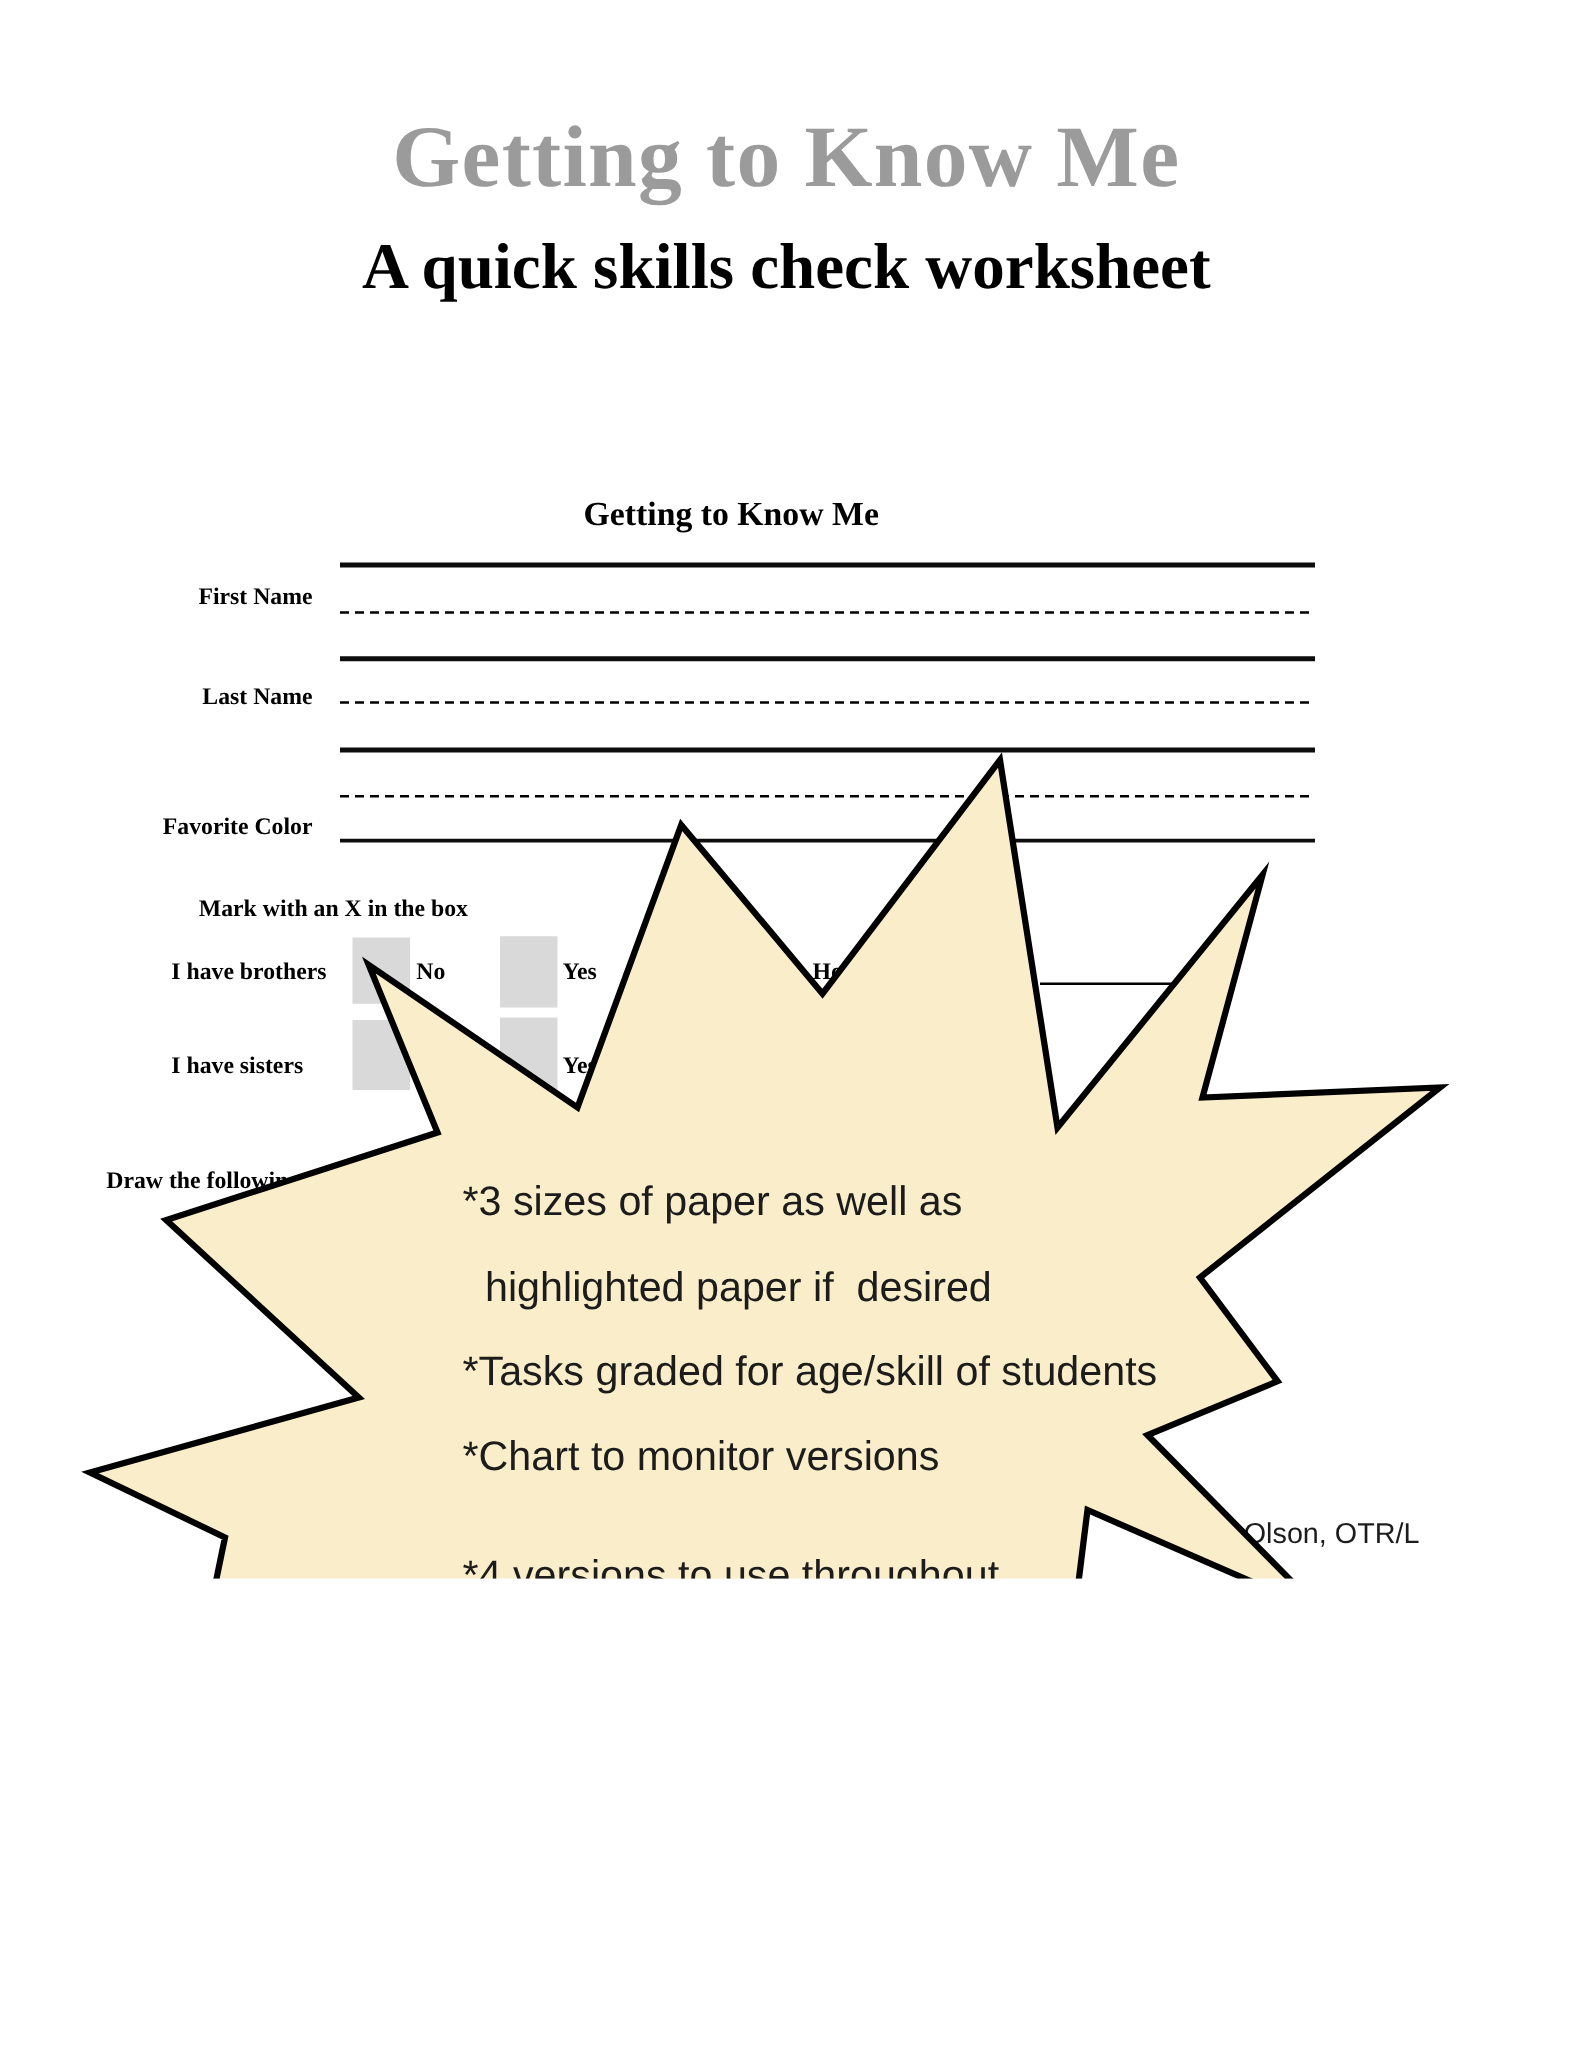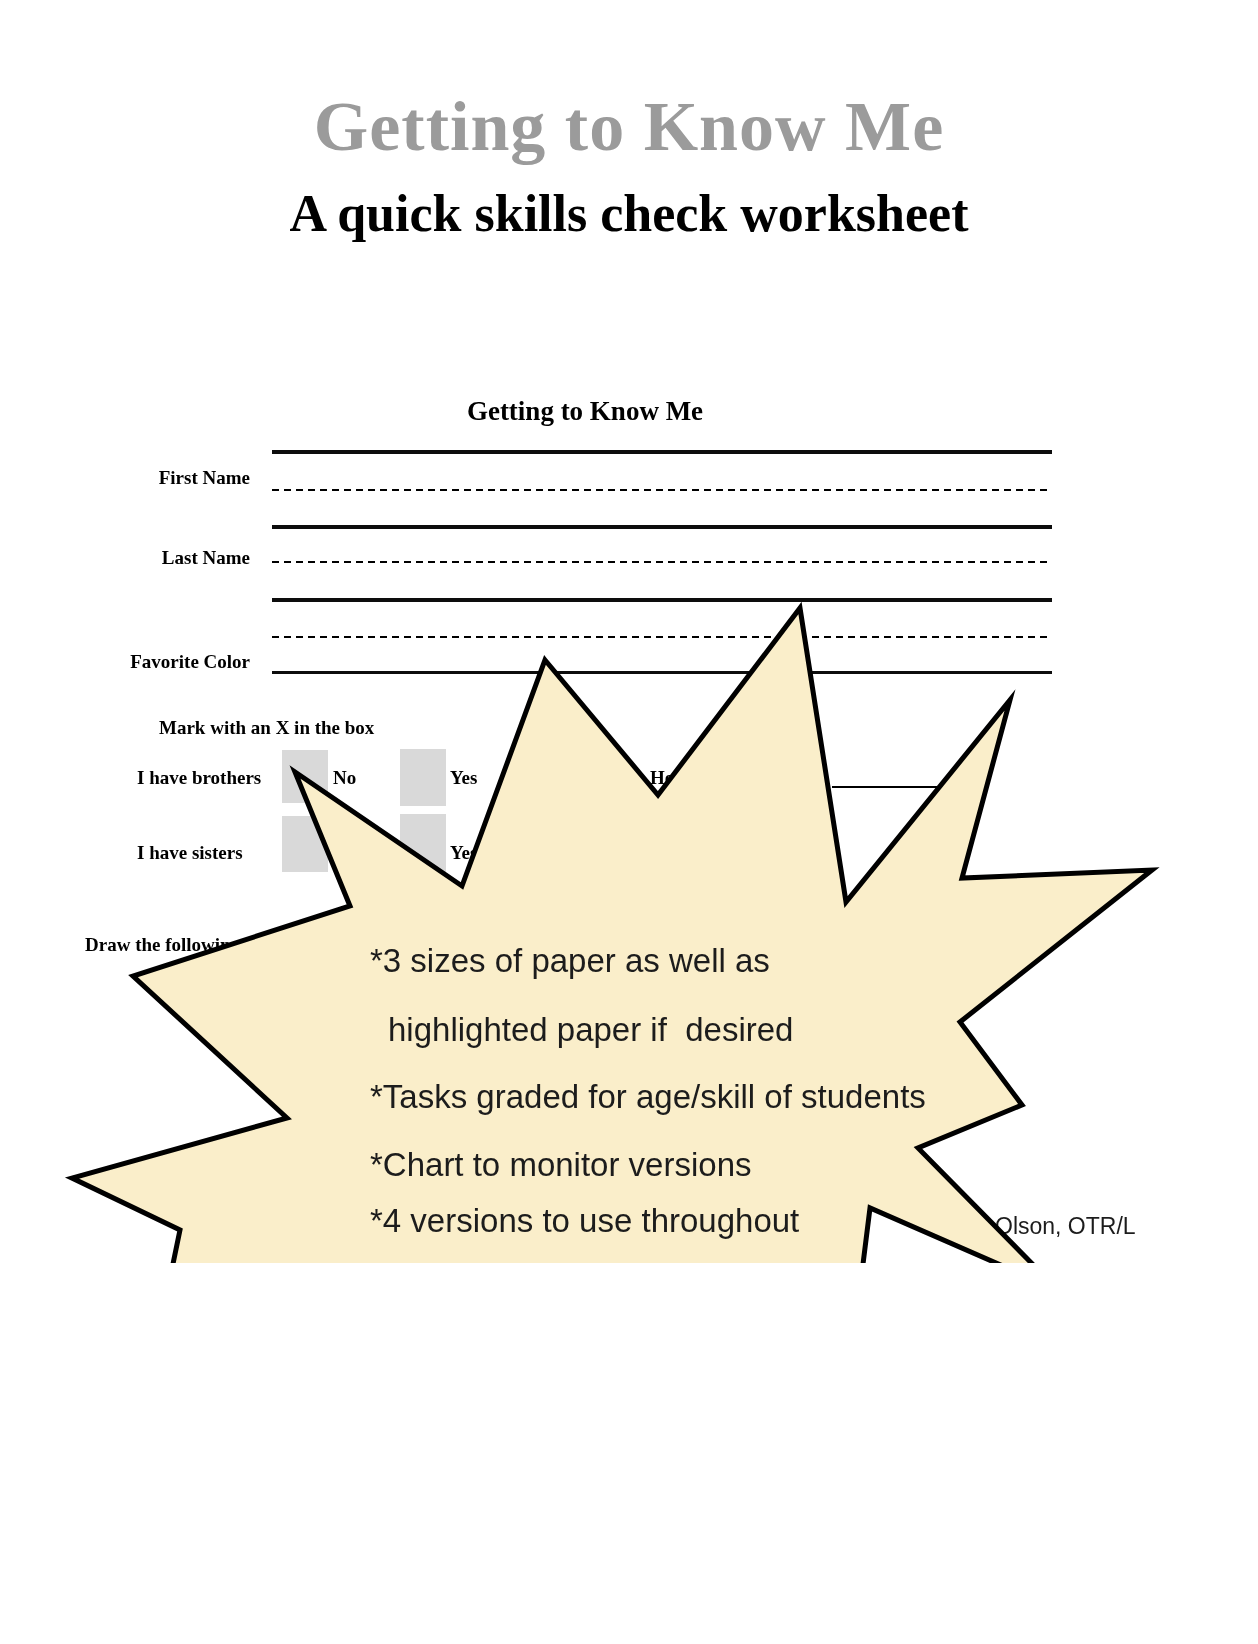--- a/index.html
+++ b/index.html
@@ -77,17 +77,17 @@
   <div class="abs partial-name" style="left:995px;top:1215px;">Olson, OTR/L</div>
 
   <svg class="abs burst-svg" viewBox="0 0 1258 1644">
     <polygon points="545,660 658,795 800,608 846,902 1010,700 962,878 1152,870 960,1022 1022,1105 918,1148 1058,1290 870,1208 850,1368 722,1300 688,1422 596,1360 536,1466 470,1396 336,1540 310,1405 150,1375 180,1230 72,1178 287,1118 133,976 350,906 295,772 462,886" fill="#faeeca" stroke="#000000" stroke-width="5" stroke-linejoin="miter" stroke-miterlimit="12"></polygon>
   </svg>
 
   <div class="abs burst-text" style="left:370px;top:944px;">*3 sizes of paper as well as</div>
   <div class="abs burst-text" style="left:370px;top:1080px;">*Tasks graded for age/skill of students</div>
   <div class="abs burst-text" style="left:388px;top:1013px;">highlighted paper if  desired</div>
   <div class="abs burst-text" style="left:370px;top:1148px;">*Chart to monitor versions</div>
-  <div class="abs burst-text" style="left:370px;top:1204px;">*4 versions to use throughout</div>
+  <div class="abs burst-text" style="left:370px;top:1243px;">*4 versions to use throughout</div>
   <div class="abs burst-text" style="left:388px;top:1284px;">the year</div>
   <div class="abs text-cursor" style="left:512px;top:1280px;"></div>
 
 </div>
 
 </body></html>

